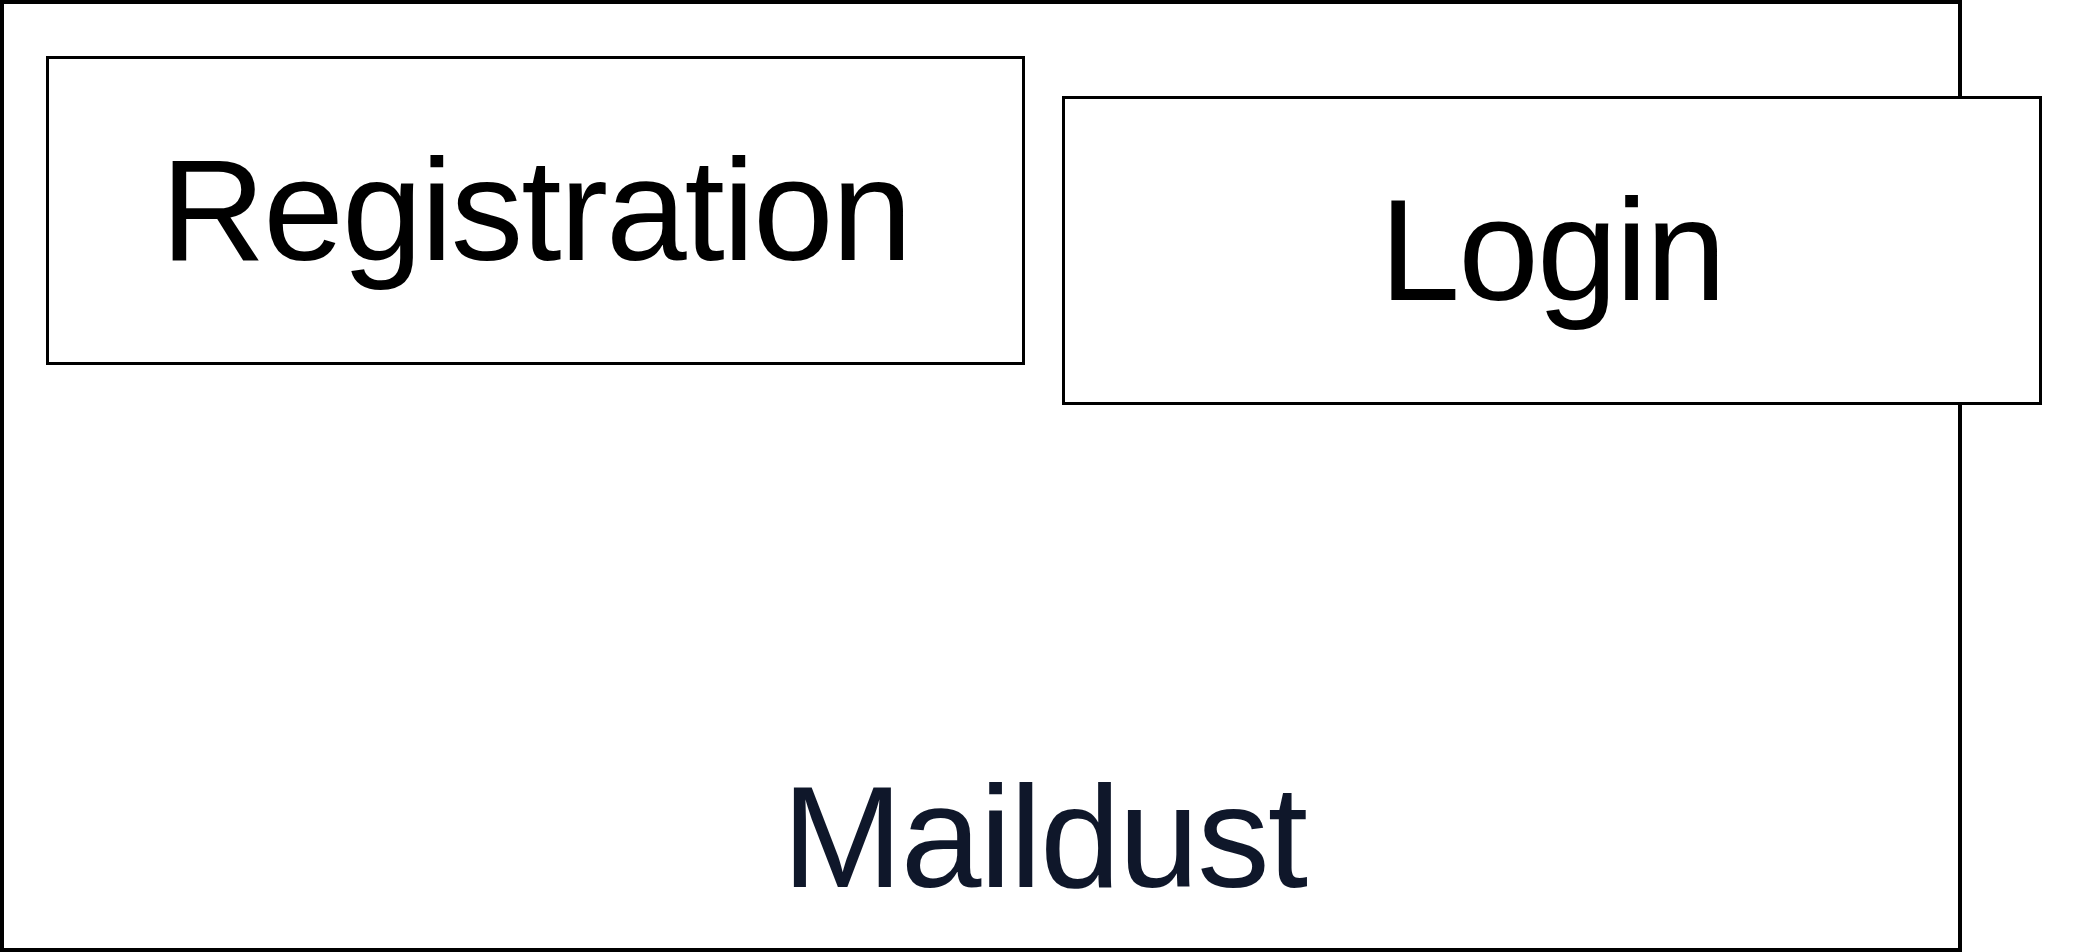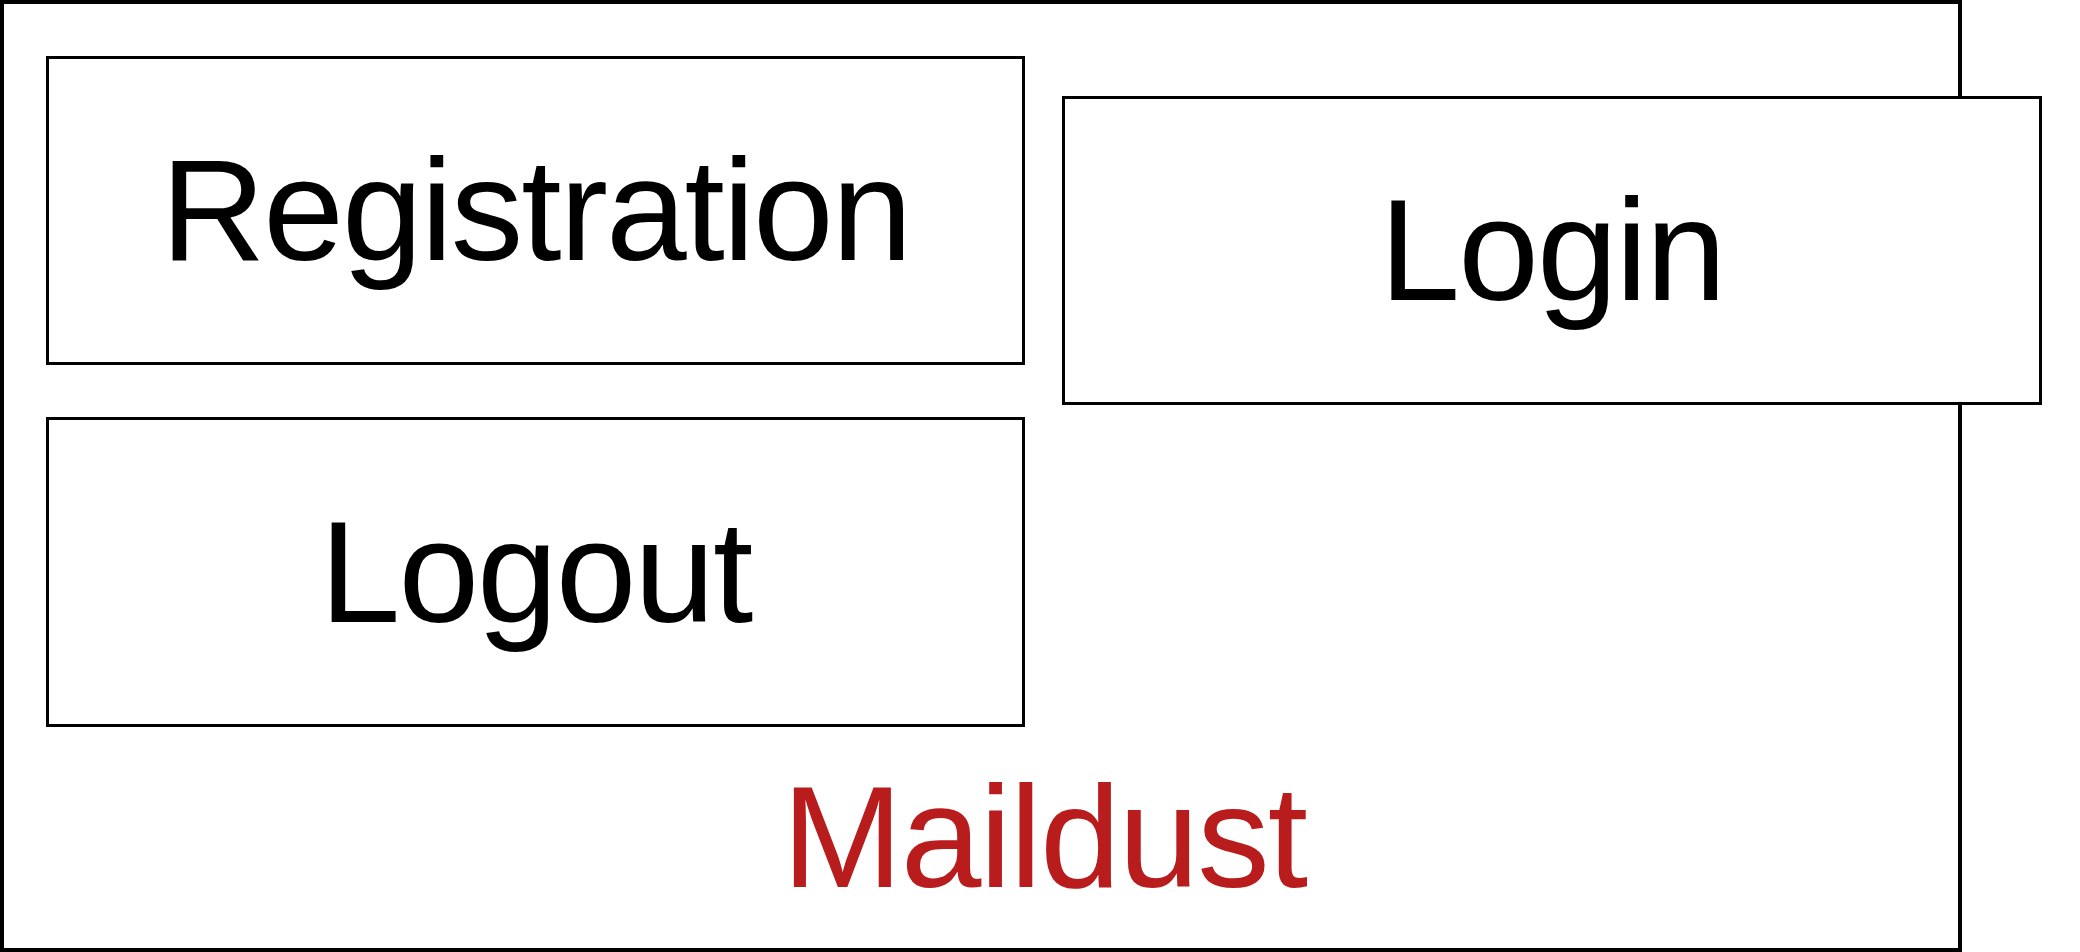--- a/index.html
+++ b/index.html
@@ -46,40 +46,37 @@
     top: 723px;
     width: 2072px;
     height: 221px;
     display: flex;
     align-items: center;
     justify-content: center;
   }
   .site-title {
     font-size: 145px;
     line-height: 1;
-    color: #b91c1c;
+    color: #0f172a;
     letter-spacing: -2px;
     white-space: nowrap;
   }
 </style>
 </head>
 <body>
 
 <div class="page-frame">
 
   <div class="nav-box box-registration">
     <span class="label">Registration</span>
   </div>
 
   <div class="nav-box box-login">
     <span class="label">Login</span>
   </div>
 
-  <div class="nav-box box-logout">
-    <span class="label">Logout</span>
-  </div>
 
 
   <div class="site-title-area">
     <span class="site-title">Maildust</span>
   </div>
 
 </div>
 
 </body></html>

